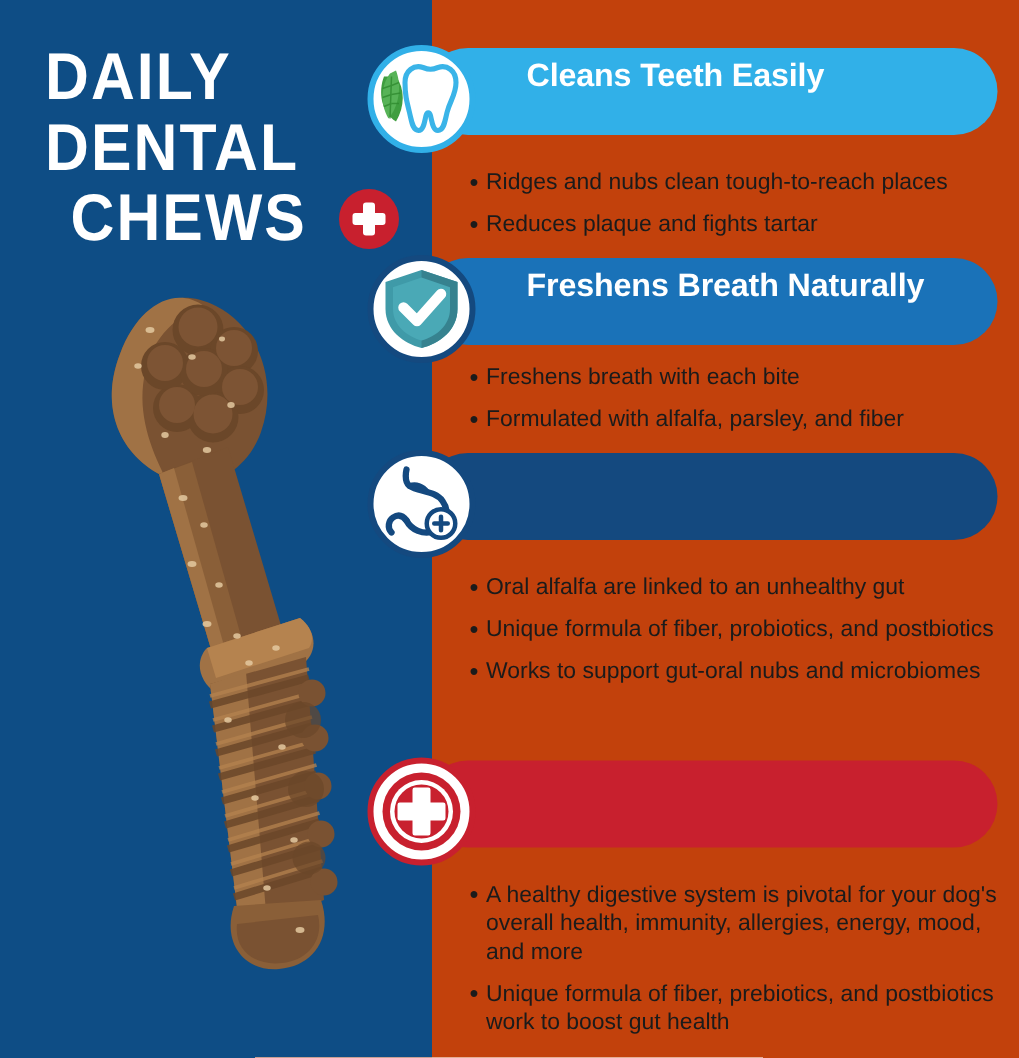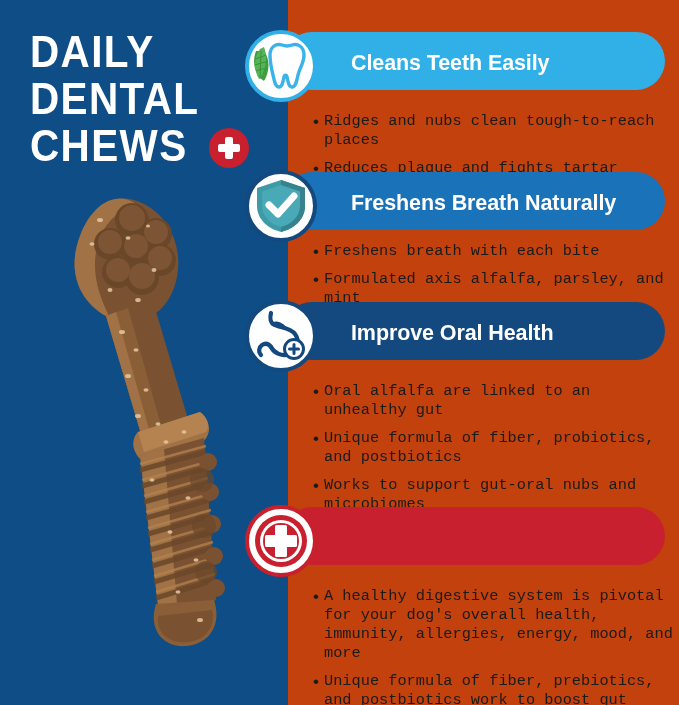--- a/index.html
+++ b/index.html
@@ -37,22 +37,23 @@
     line-height: 47px;
     letter-spacing: 1.5px;
     color: #ffffff;
     text-transform: uppercase;
     transform: scaleX(0.92);
     transform-origin: left center;
     white-space: nowrap;
   }
   #title-row3 {
     display: flex;
-    align-items: center;
+    align-items: flex-start;
     gap: 6px;
+    margin-left: 17px;
   }
   #logo-cross {
     position: relative;
     width: 40px; height: 40px;
     border-radius: 50%;
     background: #c8202e;
     flex: 0 0 auto;
     margin-left: 2px;
     margin-top: 4px;
   }
@@ -93,21 +94,21 @@
   #section-2 { top: 300px; }
   #section-3 { top: 505px; }
 
   .pill {
     position: absolute;
     left: 38px;
     top: 2px;
     width: 382px;
     border-radius: 32px;
     display: flex;
-    align-items: flex-end;
+    align-items: flex-start;
     min-height: 58px;
     padding: 7px 18px 15px 68px;
   }
   .pill-0 { background: #31b0e8; }
   .pill-1 { background: #1a72b8; }
   .pill-2 { background: #14497f; }
   .pill-3 { background: #c8202e; }
 
   .pill-title {
     font-family: "Liberation Sans Narrow", "Liberation Sans", sans-serif;
@@ -148,21 +149,21 @@
     margin-bottom: 9px;
     font-family: "Liberation Sans", sans-serif;
   }
   .bullet-dot {
     flex: 0 0 auto;
     width: 11px;
     font-size: 17px;
     line-height: 19px;
     color: #1b1b1b;
   }
-  .bullet-text { flex: 1 1 auto; font-family: Liberation Mono, monospace; }
+  .bullet-text { flex: 1 1 auto; }
 
   .b0 { top: 82px; }
   .b1 { top: 72px; }
   .b2 { top: 82px; }
   .b3 { top: 82px; }
 </style>
 </head>
 <body>
 
 <div id="page">
@@ -336,29 +337,28 @@
           <path d="M14 27 L23 36 L39 18" stroke="#ffffff" stroke-width="7" fill="none" stroke-linecap="round" stroke-linejoin="round"></path>
         </svg>
       </div>
       <div class="bullets b1">
         <div class="bullet">
           <span class="bullet-dot">•</span>
           <span class="bullet-text">Freshens breath with each bite</span>
         </div>
         <div class="bullet">
           <span class="bullet-dot">•</span>
-          <span class="bullet-text">Formulated axis alfalfa, parsley, and mint</span>
+          <span class="bullet-text">Formulated with alfalfa, parsley, and fiber</span>
         </div>
       </div>
     </div>
 
     <div class="section" id="section-2">
       <div class="pill pill-2">
         <div>
-          <div class="pill-title">Improve Oral Health</div>
         </div>
       </div>
       <div class="badge badge-2">
         <svg width="54" height="54" viewBox="0 0 54 54" xmlns="http://www.w3.org/2000/svg">
           <path d="M17 4 C17 4 15 12 19 15 C25 19 36 18 41 25 C46 32 44 42 36 45 C28 48 20 44 17 38" stroke="#14497f" stroke-width="4.2" fill="none" stroke-linecap="round" stroke-linejoin="round"></path>
           <path d="M17 38 C14 34 11 34 8 36 C5 38 4 43 7 46" stroke="#14497f" stroke-width="4.2" fill="none" stroke-linecap="round" stroke-linejoin="round"></path>
           <path d="M19 15 C23 13 28 15 31 19" stroke="#14497f" stroke-width="3.4" fill="none" stroke-linecap="round"></path>
           <circle cx="40" cy="40" r="9.5" fill="#ffffff" stroke="#14497f" stroke-width="3"></circle>
           <path d="M40 35.5 L40 44.5 M35.5 40 L44.5 40" stroke="#14497f" stroke-width="3" stroke-linecap="round"></path>
         </svg>

